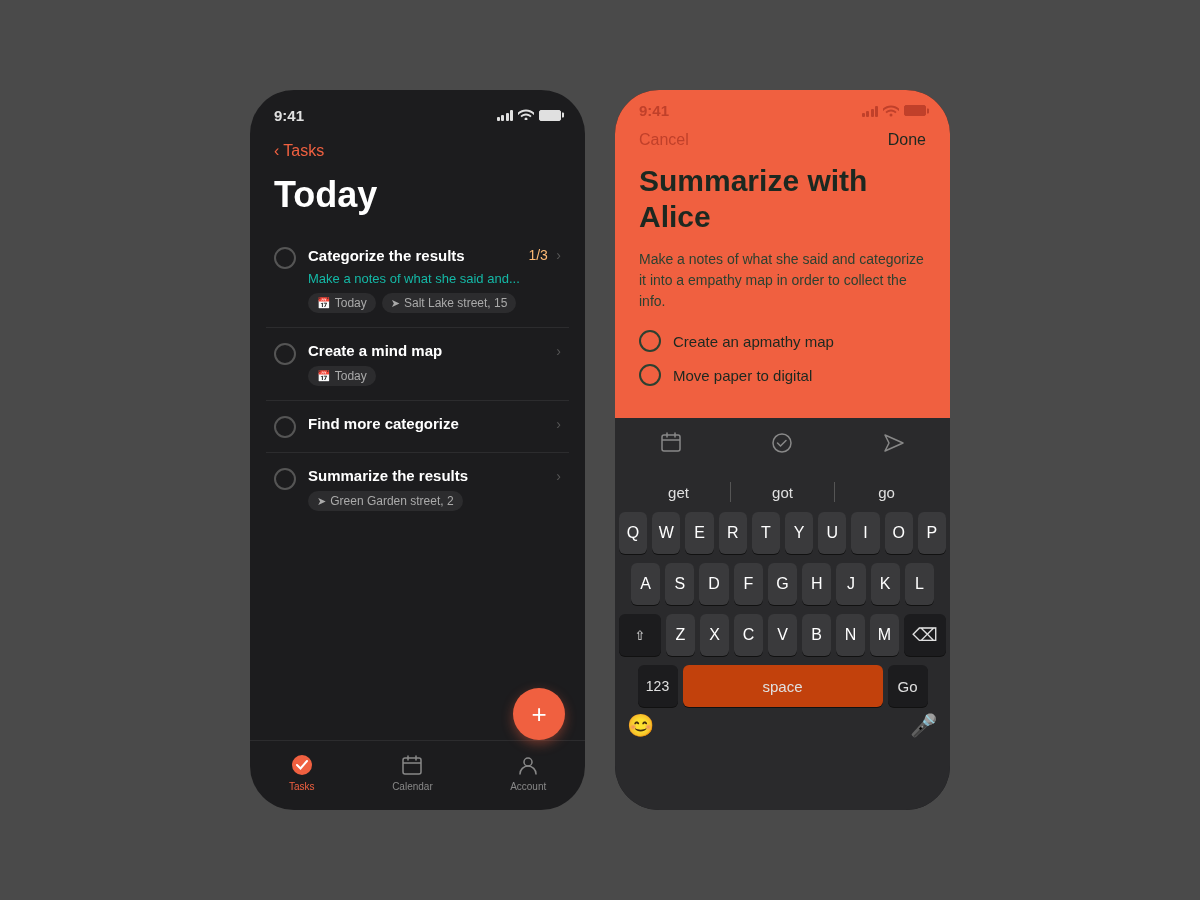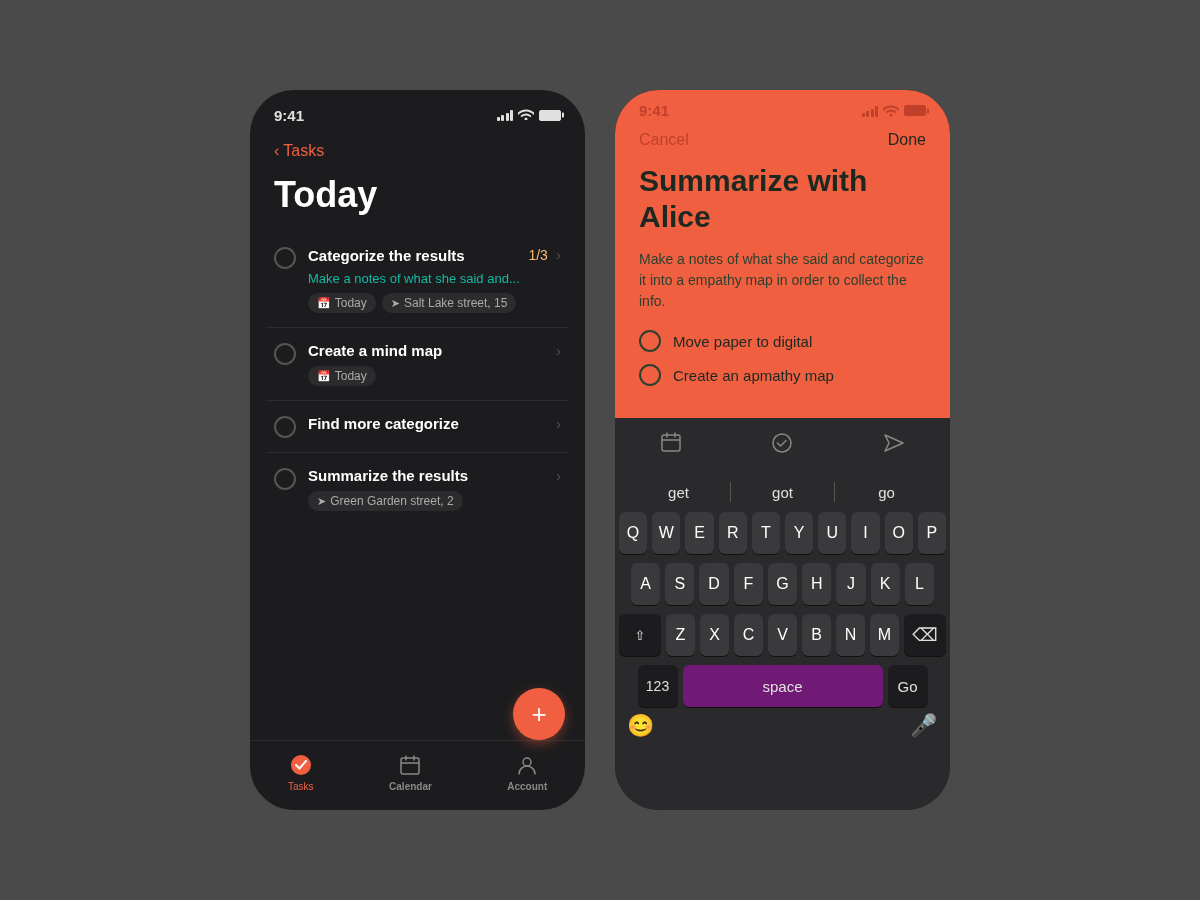--- a/index.html
+++ b/index.html
@@ -218,21 +218,21 @@
       width: 26px;
       height: 26px;
       display: flex;
       align-items: center;
       justify-content: center;
     }
     .nav-label {
       font-size: 10px;
     }
     .nav-item.active .nav-label { color: #f06040; }
-    .nav-item:not(.active) .nav-label { color: #888; font-weight: bold; }
+    .nav-item:not(.active) .nav-label { color: #888; }
 
     
     .orange-panel {
       background: #f06040;
       padding: 0 24px 20px;
       flex-shrink: 0;
     }
 
     .right-status-bar {
       display: flex;
@@ -378,21 +378,21 @@
       font-size: 13px;
     }
     .key-numbers {
       background: #1c1c1e;
       color: #e0e0e0;
       font-size: 14px;
       min-width: 40px;
       max-width: 40px;
     }
     .key-space {
-      background: #701a75;
+      background: #c2410c;
       color: #e0e0e0;
       font-size: 15px;
       flex: 3;
       max-width: 200px;
     }
     .key-go {
       background: #1c1c1e;
       color: #e0e0e0;
       font-size: 15px;
       min-width: 40px;
@@ -591,25 +591,25 @@
       <span class="cancel-btn">Cancel</span>
       <span class="done-btn">Done</span>
     </div>
 
     <div class="detail-title">Summarize with Alice</div>
 
     <div class="detail-desc">Make a notes of what she said and categorize it into a empathy map in order to collect the info.</div>
 
     <div class="subtask-item">
       <div class="subtask-checkbox"></div>
-      <span class="subtask-label">Move paper to digital</span>
+      <span class="subtask-label">Create an apmathy map</span>
     </div>
     <div class="subtask-item">
       <div class="subtask-checkbox"></div>
-      <span class="subtask-label">Create an apmathy map</span>
+      <span class="subtask-label">Move paper to digital</span>
     </div>
   </div>
 
   <div class="detail-toolbar">
     <div class="toolbar-btn">
       <svg width="22" height="22" viewBox="0 0 22 22" fill="none">
         <rect x="2" y="3" width="18" height="16" rx="2" stroke="#888" stroke-width="1.5"></rect>
         <line x1="7" y1="1" x2="7" y2="5" stroke="#888" stroke-width="1.5" stroke-linecap="round"></line>
         <line x1="15" y1="1" x2="15" y2="5" stroke="#888" stroke-width="1.5" stroke-linecap="round"></line>
         <line x1="2" y1="8" x2="20" y2="8" stroke="#888" stroke-width="1.5"></line>

